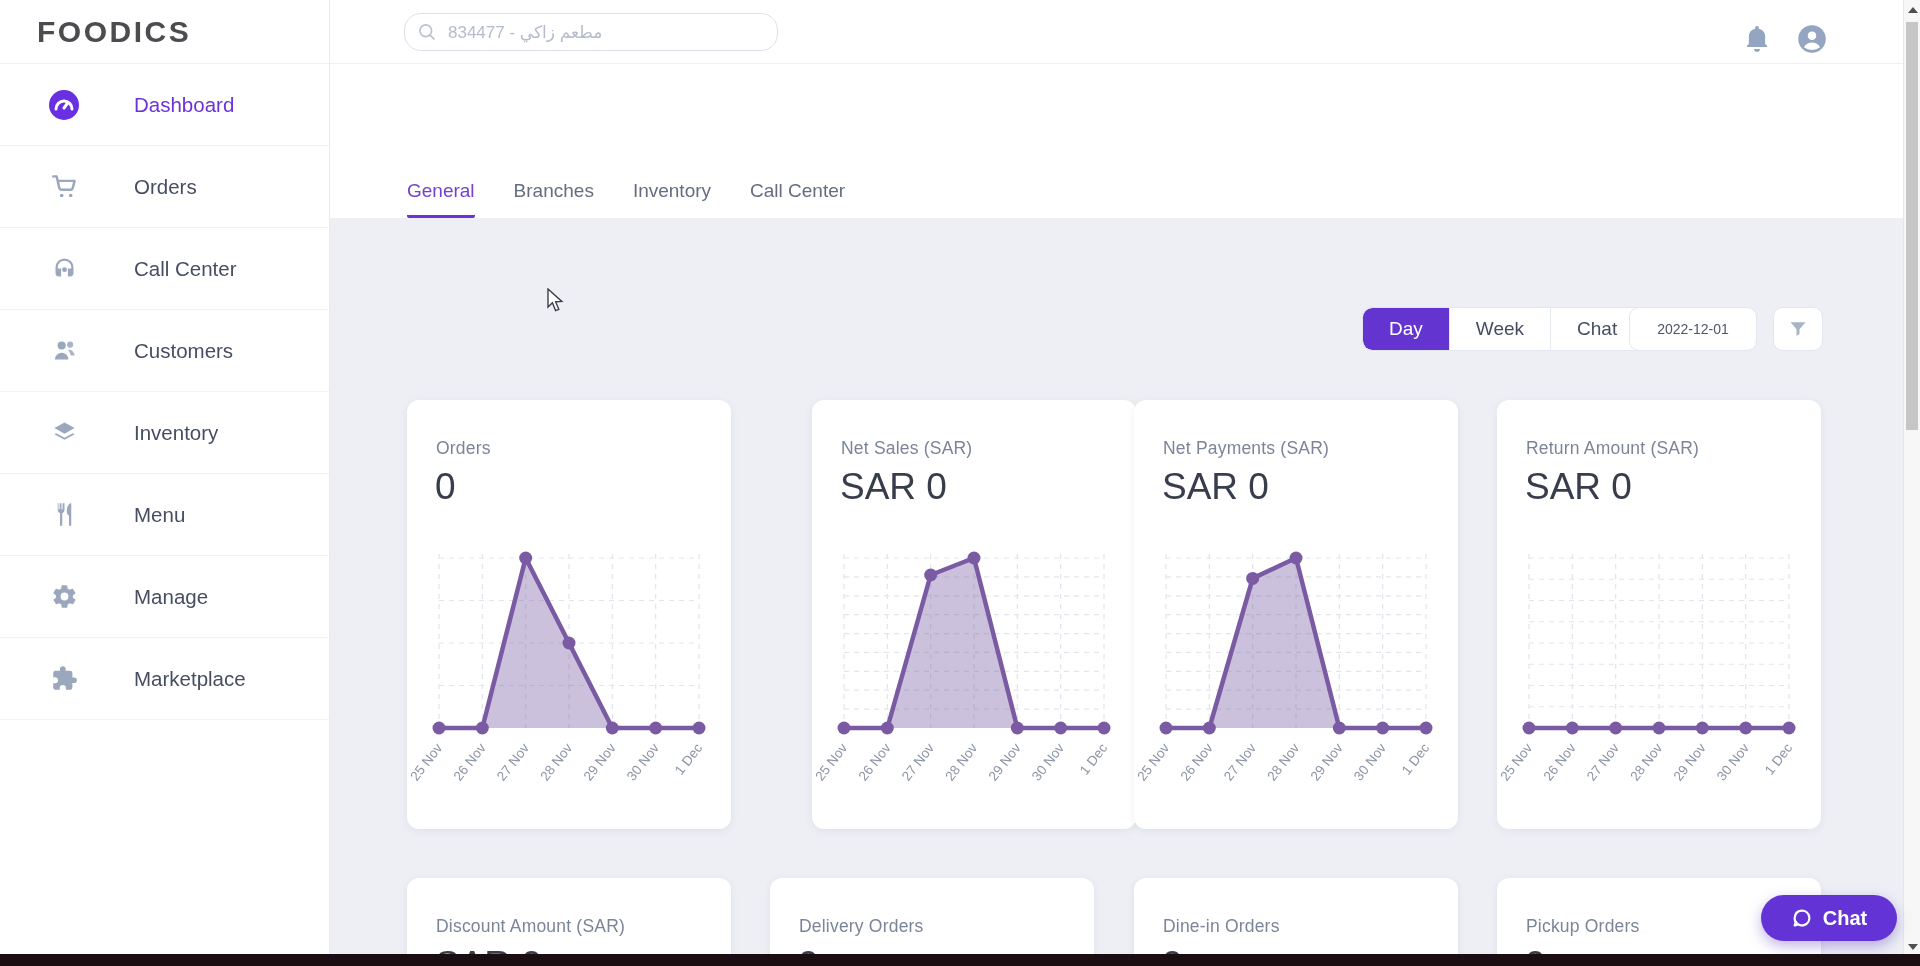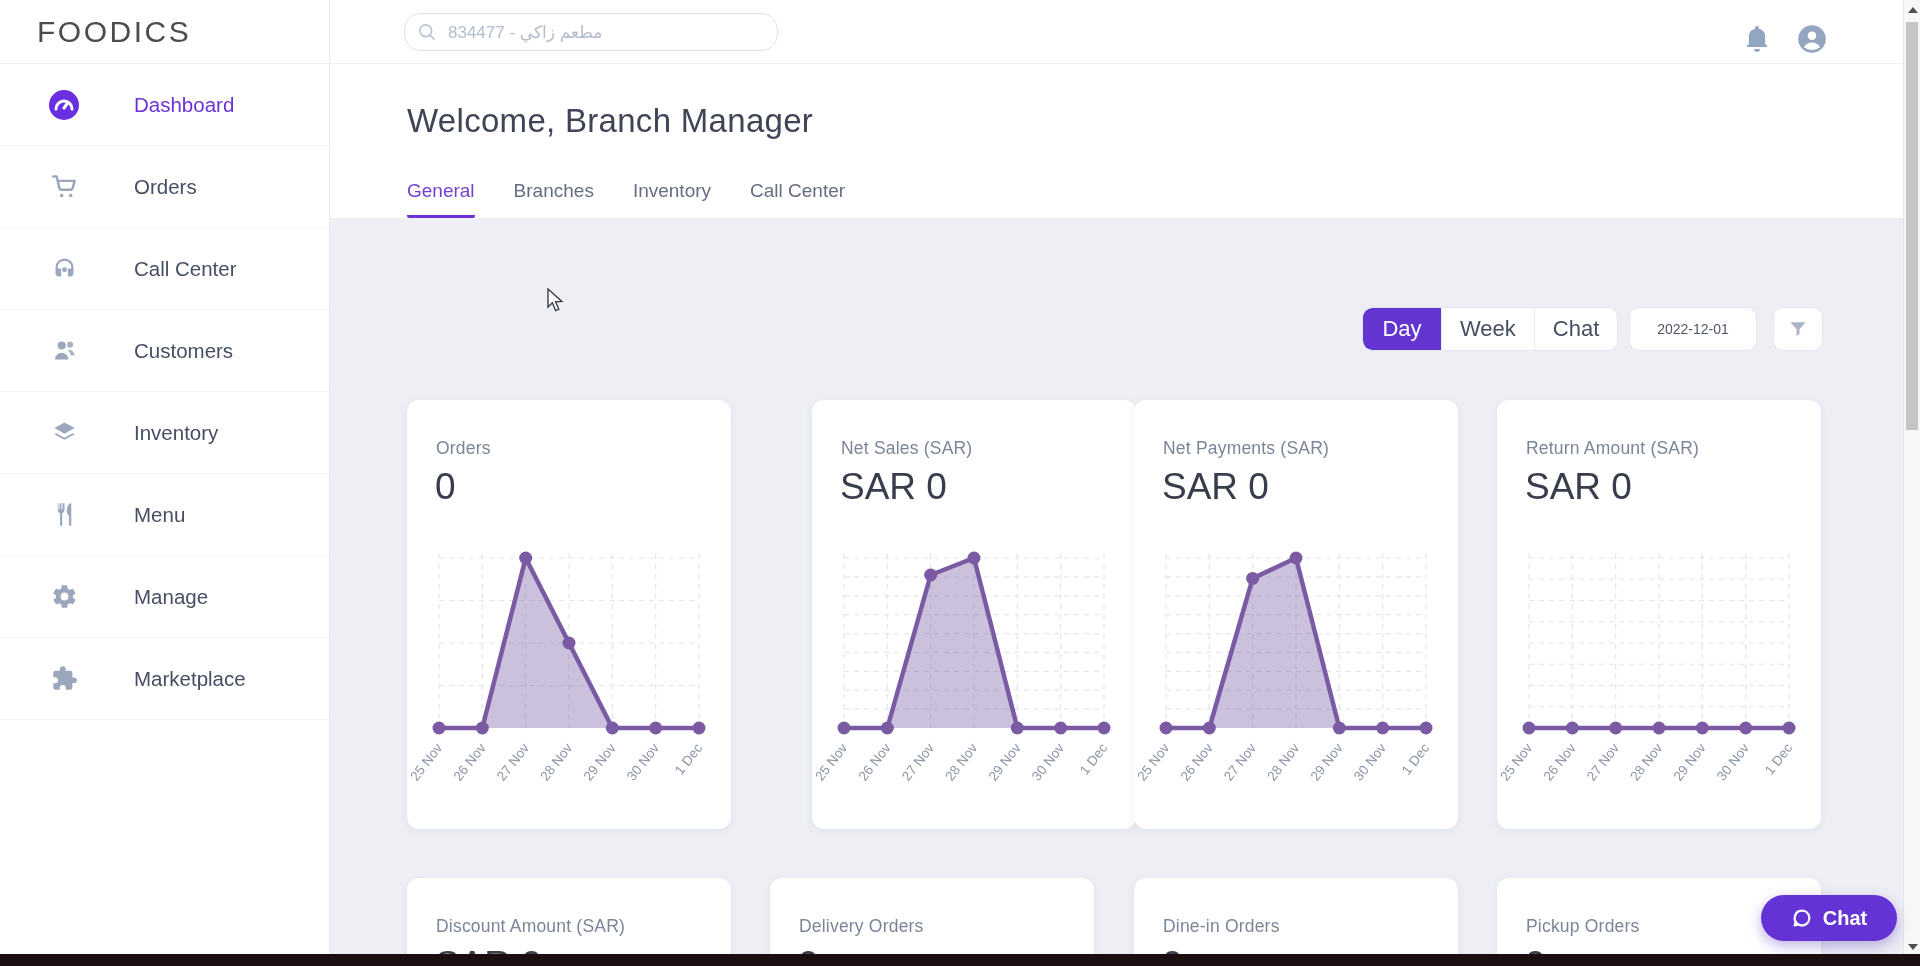--- a/index.html
+++ b/index.html
@@ -5,21 +5,21 @@
   * { box-sizing: border-box; }
   html,body { margin:0; padding:0; }
   body {
     width:1920px; height:966px; overflow:hidden; position:relative;
     font-family:"Liberation Sans","DejaVu Sans",sans-serif;
     background:#edeff5;
   }
   
   .sidebar { position:absolute; left:0; top:0; width:330px; height:966px; background:#fff; border-right:1px solid #e9ebf1; z-index:5; }
   .logo-area { height:64px; display:flex; align-items:center; padding-left:37px; border-bottom:1px solid #eef0f4; }
-  .logo-text { font-size:30px; font-weight:400; letter-spacing:2.5px; color:#4c4c50; }
+  .logo-text { font-size:30px; font-weight:700; letter-spacing:2.5px; color:#4c4c50; }
   .nav-item { height:82px; display:flex; align-items:center; padding-left:48px; gap:26px; border-bottom:1px solid #f1f3f7; cursor:pointer; background:#fff; }
   .nav-icon { width:32px; height:32px; display:flex; align-items:center; justify-content:center; color:#9aa7bd; flex:0 0 32px; }
   .nav-icon svg { width:27px; height:27px; }
   .nav-icon.badge svg { width:32px; height:32px; }
   .nav-label { font-size:20.5px; color:#454e63;margin-left:28px; }
   .nav-item.active .nav-label { color:#6d33d8; }
   
   .topbar { position:absolute; left:330px; top:0; right:17px; height:64px; background:#fff; border-bottom:1px solid #eef0f4; z-index:4; }
   .search-box { position:absolute; left:74px; top:13px; width:374px; height:38px; border:1.5px solid #dde1e9; border-radius:17px; background:#fff; display:flex; align-items:center; padding:8px 12px; gap:9px; }
   .search-box svg { flex:0 0 20px; }
@@ -27,21 +27,21 @@
   .top-icon { position:absolute; top:24px; width:30px; height:30px; color:#93a5c1; cursor:pointer; }
   .top-icon svg { width:100%; height:100%; }
   
   .white-band { position:absolute; left:330px; top:64px; right:17px; height:154px; background:#fff; z-index:3; }
   .welcome { position:absolute; left:77px; top:38px; font-size:33px; color:#3f4456; letter-spacing:.3px; }
   .tabs { position:absolute; left:77px; bottom:0; display:flex; gap:39px; }
   .tab { font-size:19px; color:#646e80; padding-bottom:13px; cursor:pointer; border-bottom:3.5px solid transparent; border-radius:2px; }
   .tab.active { color:#7440cf; border-bottom-color:#6d2fd6; }
   
   .range-toggle { position:absolute; left:1362px; top:307px; height:44px; display:flex; background:#fff; border:1px solid #e2e6ee; border-radius:10px; overflow:hidden; z-index:3; }
-  .range-seg { min-width:78px; padding:0 18px; display:flex; align-items:center; justify-content:center; font-size:22px; color:#454e60; cursor:pointer; border-left:1px solid #e7eaf0; }
+  .range-seg { min-width:78px; padding:0 26px; display:flex; align-items:center; justify-content:center; font-size:19px; color:#454e60; cursor:pointer; border-left:1px solid #e7eaf0; }
   .range-seg:first-child { border-left:none; }
   .range-seg.active { background:#6434d1; color:#fff; border-left:none; border-radius:9px 0 0 9px; }
   .date-btn { position:absolute; left:1629px; top:307px; width:128px; height:44px; background:#fff; border:1px solid #e2e6ee; border-radius:10px; display:flex; align-items:center; justify-content:center; font-size:14px; color:#4e5668; cursor:pointer; z-index:3; }
   .filter-btn { position:absolute; left:1773px; top:307px; width:50px; height:44px; background:#fff; border:1px solid #e2e6ee; border-radius:10px; display:flex; align-items:center; justify-content:center; cursor:pointer; z-index:3; }
   
   .card { position:absolute; width:324px; background:#fff; border-radius:12px; box-shadow:0 2px 8px rgba(45,55,90,.07); z-index:2; }
   .card.row1 { height:429px; top:400px; }
   .card.row2 { height:300px; top:878px; }
   .card-title { position:absolute; left:29px; top:38px; font-size:17.5px; color:#7a8598; letter-spacing:.2px; }
   .card-value { position:absolute; left:28px; top:66px; font-size:37px; font-weight:300; color:#383d4c; }
@@ -160,21 +160,20 @@
   <div class="top-icon" style="right:76px;">
     <svg viewBox="0 0 24 24">
         <circle cx="12" cy="12" r="11" fill="currentColor"></circle>
         <circle cx="12" cy="9.3" r="3.4" fill="#fff"></circle>
         <path d="M5.5 18.6a7.5 7.5 0 0 1 13 0 11 11 0 0 1-13 0z" fill="#fff"></path>
       </svg>
   </div>
 </div>
 
 <div class="white-band">
-  <div class="welcome">Welcome, Branch Manager</div>
   <div class="tabs" id="tabs-row">
       <div class="tab active">General</div>
       <div class="tab">Branches</div>
       <div class="tab">Inventory</div>
       <div class="tab">Call Center</div>
     </div>
 </div>
 
 <div class="range-toggle" id="range-toggle">
     <div class="range-seg active">Day</div>

